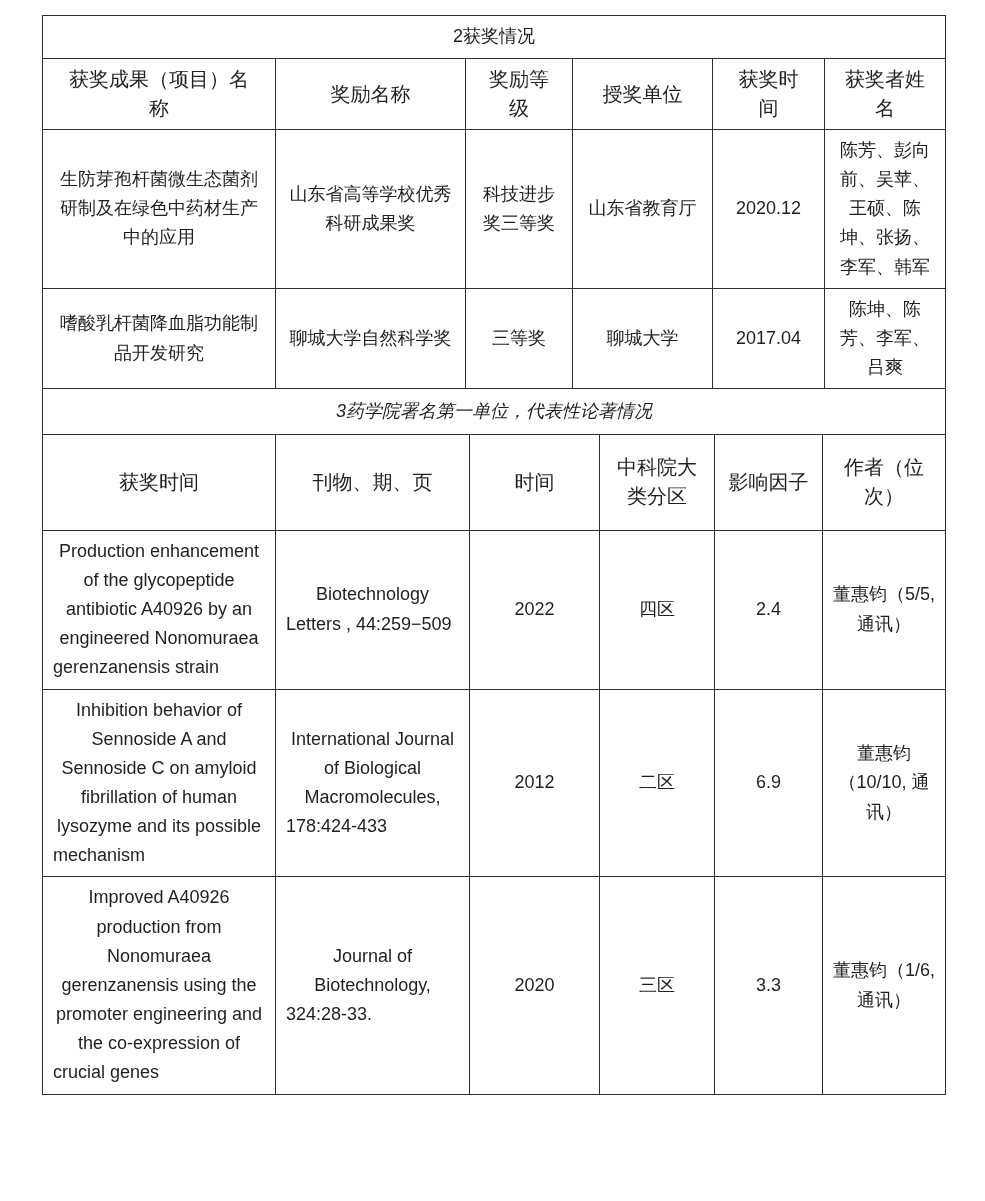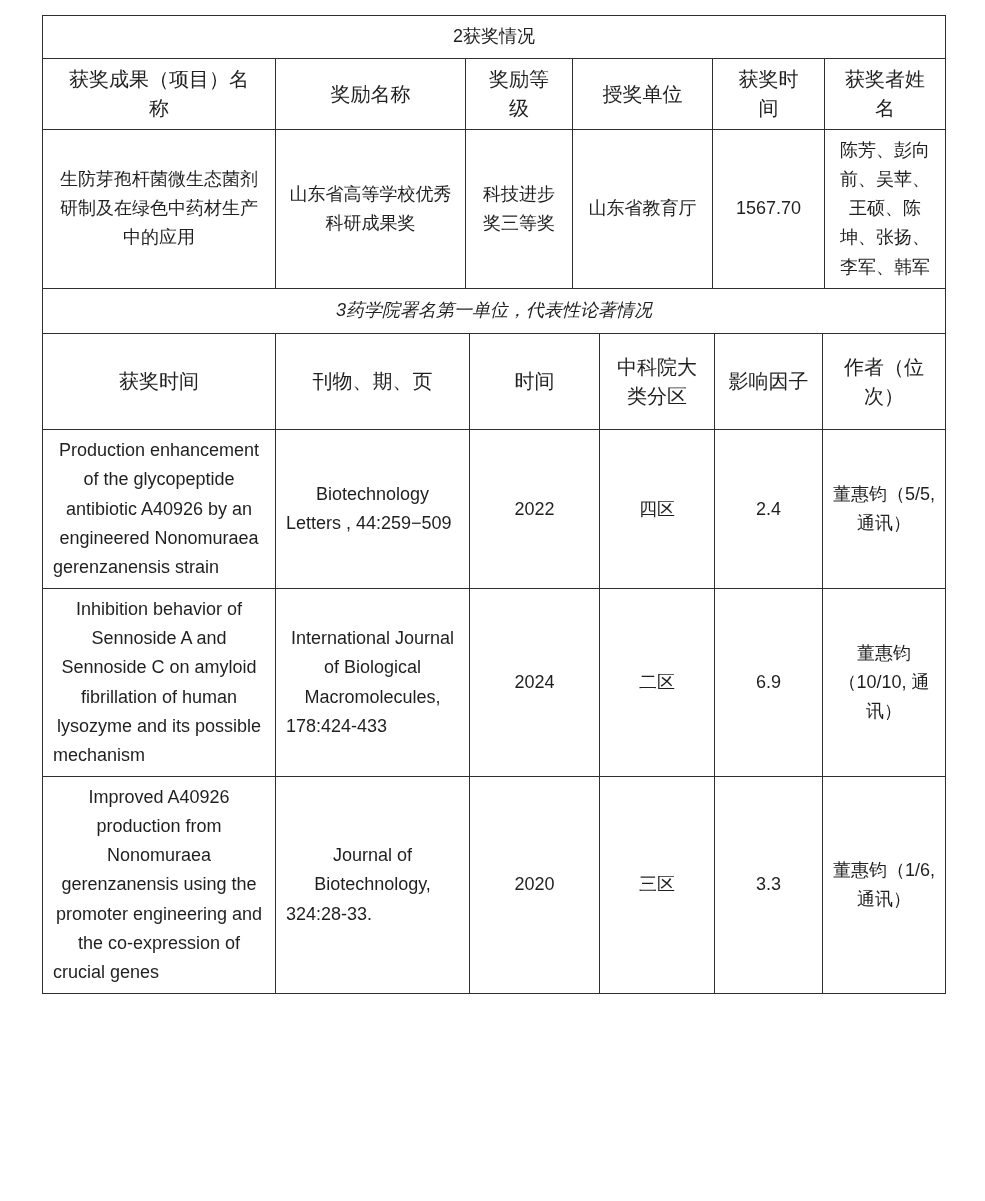--- a/index.html
+++ b/index.html
@@ -79,22 +79,30 @@
         <th>奖励等级</th>
         <th>授奖单位</th>
         <th>获奖时间</th>
         <th>获奖者姓名</th>
       </tr>
       <tr style="height:144px">
         <td class="l">生防芽孢杆菌微生态菌剂研制及在绿色中药材生产中的应用</td>
         <td>山东省高等学校优秀科研成果奖</td>
         <td>科技进步奖三等奖</td>
         <td>山东省教育厅</td>
-        <td>1567.70</td>
+        <td>2020.12</td>
         <td class="names">陈芳、彭向前、吴苹、王硕、陈坤、张扬、李军、韩军</td>
+      </tr>
+      <tr style="height:85px">
+        <td class="l">嗜酸乳杆菌降血脂功能制品开发研究</td>
+        <td>聊城大学自然科学奖</td>
+        <td>三等奖</td>
+        <td>聊城大学</td>
+        <td>2017.04</td>
+        <td class="names">陈坤、陈芳、李军、吕爽</td>
       </tr>
     </tbody>
   </table>
 
   <table class="tbl t2">
     <colgroup>
       <col style="width:233px">
         <col style="width:194px">
         <col style="width:130px">
       <col style="width:115px">
@@ -117,21 +125,21 @@
         <td class="en">Production enhancement of the glycopeptide antibiotic A40926 by an engineered Nonomuraea gerenzanensis strain</td>
         <td class="en">Biotechnology Letters , 44:259−509</td>
         <td>2022</td>
         <td>四区</td>
         <td>2.4</td>
         <td>董惠钧（5/5, 通讯）</td>
       </tr>
       <tr style="height:177px">
         <td class="en">Inhibition behavior of Sennoside A and Sennoside C on amyloid fibrillation of human lysozyme and its possible mechanism</td>
         <td class="en">International Journal of Biological Macromolecules, 178:424-433</td>
-        <td>2024</td>
+        <td>2012</td>
         <td>二区</td>
         <td>6.9</td>
         <td>董惠钧（10/10, 通讯）</td>
       </tr>
       <tr style="height:195px">
         <td class="en">Improved A40926 production from Nonomuraea gerenzanensis using the promoter engineering and the co-expression of crucial genes</td>
         <td class="en">Journal of Biotechnology, 324:28-33.</td>
         <td>2020</td>
         <td>三区</td>
         <td>3.3</td>

